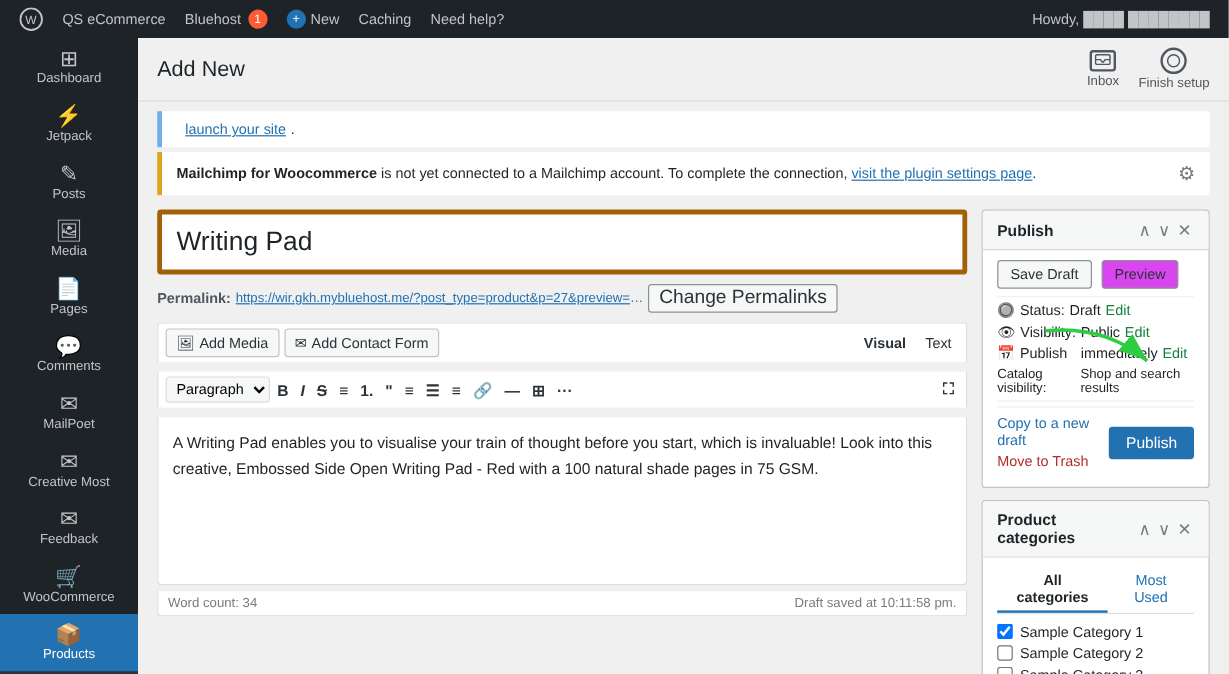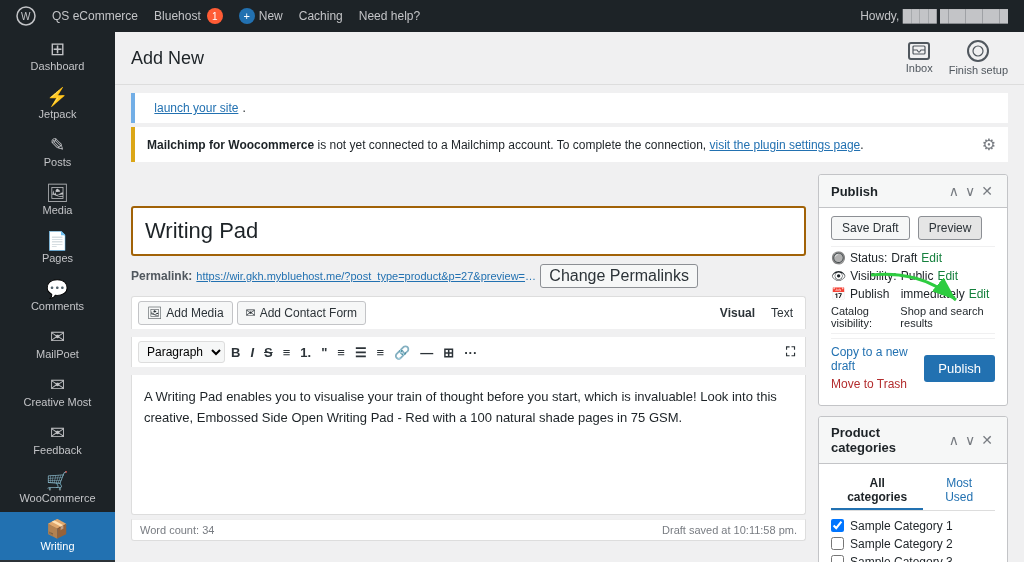--- a/index.html
+++ b/index.html
@@ -41,21 +41,21 @@
     .notice { background: #fff; border-left: 4px solid #72aee6; padding: 8px 12px; margin: 8px 16px 0; font-size: 12px; color: #1d2327; display: flex; align-items: center; gap: 4px; }
     .notice a { color: #2271b1; }
     .notice.warning { border-left-color: #dba617; }
     .notice-close { margin-left: auto; cursor: pointer; color: #787c82; font-size: 16px; }
 
     
     .content-area { display: flex; gap: 12px; padding: 12px 16px; flex: 1; }
 
     
     .editor-panel { flex: 1; display: flex; flex-direction: column; gap: 8px; }
-    .title-input { width: 100%; padding: 10px 12px; font-size: 22px; border: 2px solid #a16207; border-radius: 3px; background: #fff; color: #1d2327; margin-top: 32px; }
+    .title-input { width: 100%; padding: 10px 12px; font-size: 22px; border: 4px solid #a16207; border-radius: 3px; background: #fff; color: #1d2327; }
     .permalink-row { font-size: 12px; color: #50575e; display: flex; align-items: center; gap: 4px; flex-wrap: wrap; }
     .permalink-row a { color: #2271b1; font-size: 12px; }
     .permalink-btn { background: #f6f7f7; border: 1px solid #8c8f94; padding: 2px 8px; font-size: 16px; border-radius: 3px; cursor: pointer; color: #2c3338; }
 
     
     .editor-toolbar { background: #fff; border: 1px solid #ddd; border-bottom: none; border-radius: 3px 3px 0 0; padding: 4px 6px; display: flex; align-items: center; gap: 4px; flex-wrap: wrap; }
     .toolbar-btn { background: #f6f7f7; border: 1px solid #c3c4c7; padding: 4px 8px; font-size: 12px; border-radius: 3px; cursor: pointer; display: flex; align-items: center; gap: 4px; color: #2c3338; }
     .editor-format-bar { display: flex; align-items: center; gap: 2px; background: #fff; border: 1px solid #ddd; border-top: none; border-bottom: none; padding: 4px 6px; }
     .format-btn { background: none; border: none; padding: 2px 4px; cursor: pointer; font-size: 13px; color: #2c3338; font-weight: bold; border-radius: 2px; }
     .tab-btn { margin-left: auto; background: none; border: none; padding: 2px 6px; cursor: pointer; font-size: 12px; color: #2c3338; }
@@ -67,21 +67,21 @@
 
     
     .sidebar-panels { width: 190px; flex-shrink: 0; display: flex; flex-direction: column; gap: 10px; }
     .panel { background: #fff; border: 1px solid #c3c4c7; border-radius: 3px; }
     .panel-header { background: #f6f7f7; border-bottom: 1px solid #c3c4c7; padding: 8px 12px; display: flex; align-items: center; justify-content: space-between; font-weight: 600; font-size: 13px; color: #1d2327; border-radius: 3px 3px 0 0; }
     .panel-header-controls { display: flex; gap: 2px; }
     .panel-ctrl { background: none; border: none; cursor: pointer; color: #787c82; font-size: 14px; padding: 0 2px; }
     .panel-body { padding: 8px 12px; }
     .panel-row { display: flex; gap: 8px; margin-bottom: 6px; }
     .btn-save { background: #f6f7f7; border: 1px solid #8c8f94; padding: 4px 10px; font-size: 12px; border-radius: 3px; cursor: pointer; color: #2c3338; }
-    .btn-preview { background: #e5e5e5; border: 1px solid #8c8f94; padding: 4px 10px; font-size: 12px; border-radius: 3px; cursor: pointer; color: #2c3338; }
+    .btn-preview { background: #d946ef; border: 1px solid #8c8f94; padding: 4px 10px; font-size: 12px; border-radius: 3px; cursor: pointer; color: #2c3338; }
     .status-row { font-size: 12px; color: #1d2327; display: flex; align-items: center; gap: 4px; margin-bottom: 4px; }
     .status-edit { color: #15803d; cursor: pointer; font-size: 12px; }
     .publish-row { display: flex; align-items: center; justify-content: space-between; padding: 6px 0; border-top: 1px solid #f0f0f1; }
     .btn-publish { background: #2271b1; color: #fff; border: none; padding: 6px 14px; font-size: 13px; border-radius: 3px; cursor: pointer; font-weight: 500; }
     .link-copy { color: #2271b1; font-size: 12px; cursor: pointer; text-decoration: none; display: block; margin-bottom: 4px; }
     .link-trash { color: #b32d2e; font-size: 12px; cursor: pointer; text-decoration: none; display: block; }
 
     
     .cat-tabs { display: flex; gap: 0; border-bottom: 1px solid #ddd; margin-bottom: 8px; }
     .cat-tab { background: none; border: none; padding: 4px 8px; font-size: 12px; cursor: pointer; color: #2271b1; border-bottom: 2px solid transparent; }
@@ -166,21 +166,21 @@
     <div class="sidebar-item">
       <span class="sidebar-icon">✉</span>
       <span class="sidebar-item-label">Feedback</span>
     </div>
     <div class="sidebar-item">
       <span class="sidebar-icon">🛒</span>
       <span class="sidebar-item-label">WooCommerce</span>
     </div>
     <div class="sidebar-item active">
       <span class="sidebar-icon">📦</span>
-      <span class="sidebar-item-label">Writing</span>
+      <span class="sidebar-item-label">Products</span>
     </div>
     <div style="background:#2c3338; padding: 2px 0;">
       
       
       
       
       
     </div>
 
   </div>

